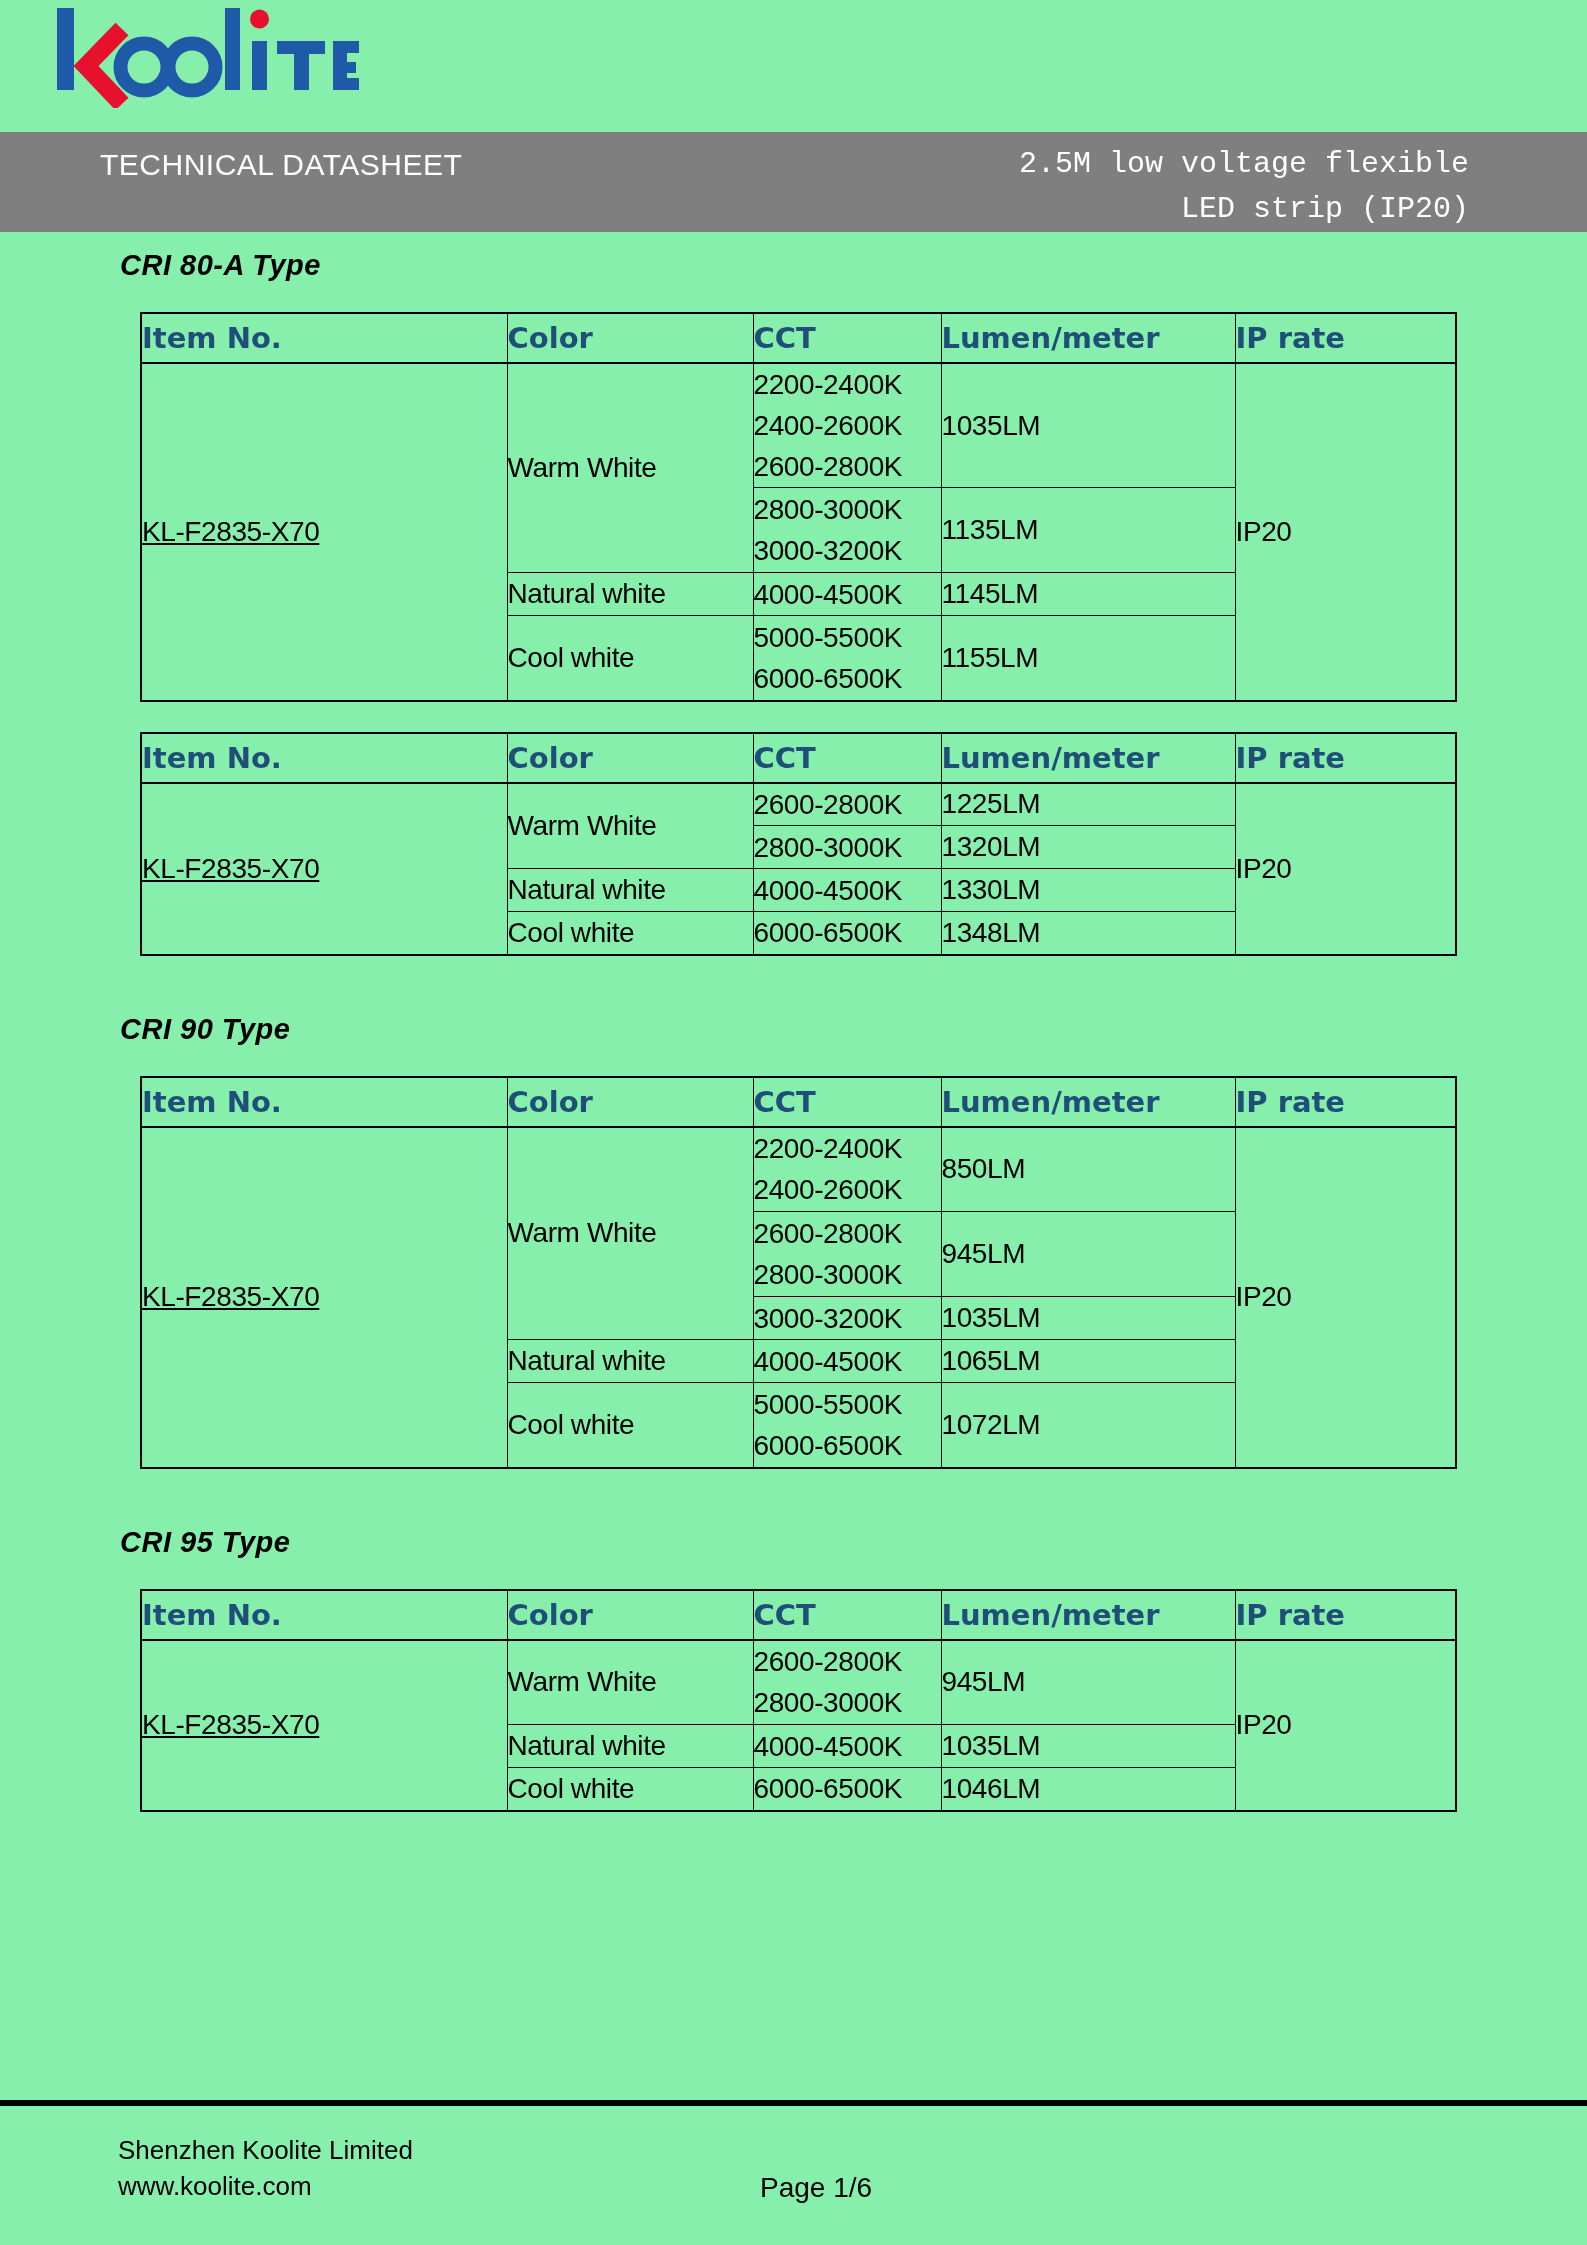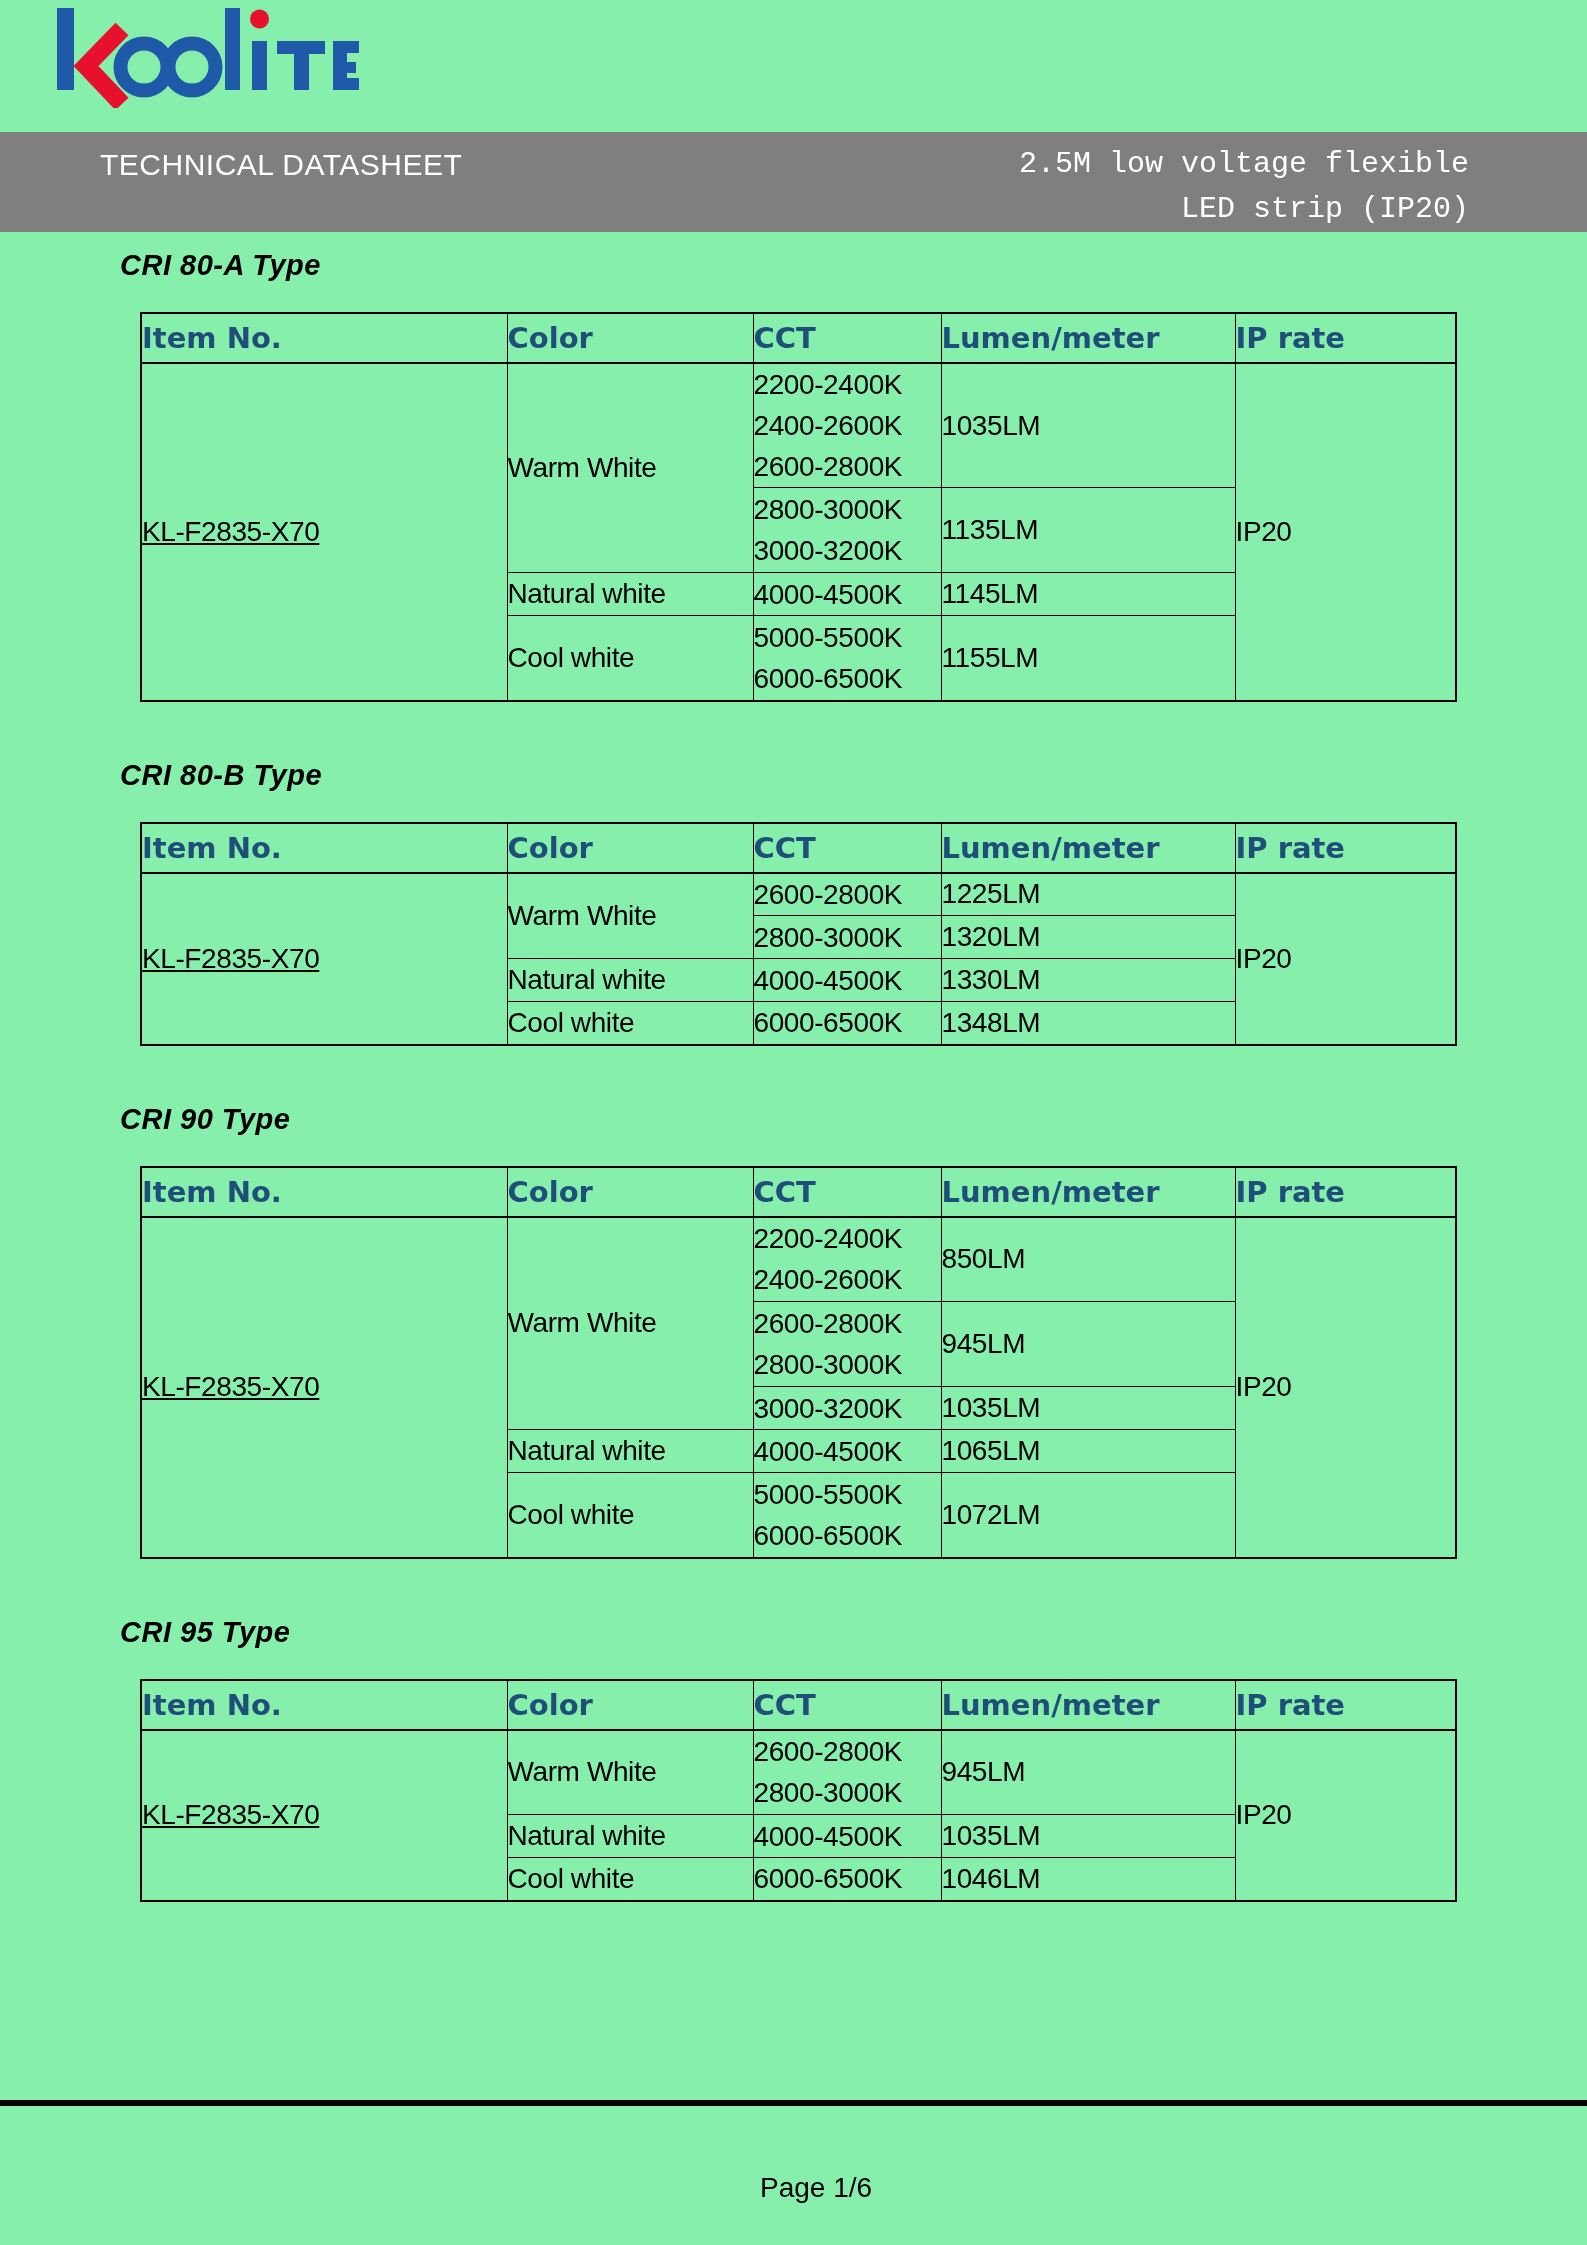--- a/index.html
+++ b/index.html
@@ -140,21 +140,20 @@
           <tr class="rl2">
             <td class="color-cell" rowspan="1">Cool white</td>
             <td class="cct-cell">
               <div class="cct-line">5000-5500K</div>
               <div class="cct-line">6000-6500K</div>
             </td>
             <td class="lumen-cell">1155LM</td>
           </tr>
         </tbody>
       </table>
-      <div class="section-title">CRI 80-B Type</div>
       <table class="spec">
         <colgroup>
           <col style="width: 366px;">
           <col style="width: 246px;">
           <col style="width: 188px;">
           <col style="width: 294px;">
           <col style="width: 221px;">
         </colgroup>
         <thead>
           <tr>
@@ -297,15 +296,19 @@
             <td class="cct-cell">
               <div class="cct-line">6000-6500K</div>
             </td>
             <td class="lumen-cell">1046LM</td>
           </tr>
         </tbody>
       </table>
     </div>
 
   <div class="footer-rule"></div>
+  <div class="footer">
+    <div>Shenzhen Koolite Limited</div>
+    <div>www.koolite.com</div>
+  </div>
   <div class="page-num">Page 1/6</div>
 
 </div>
 
 </body></html>

